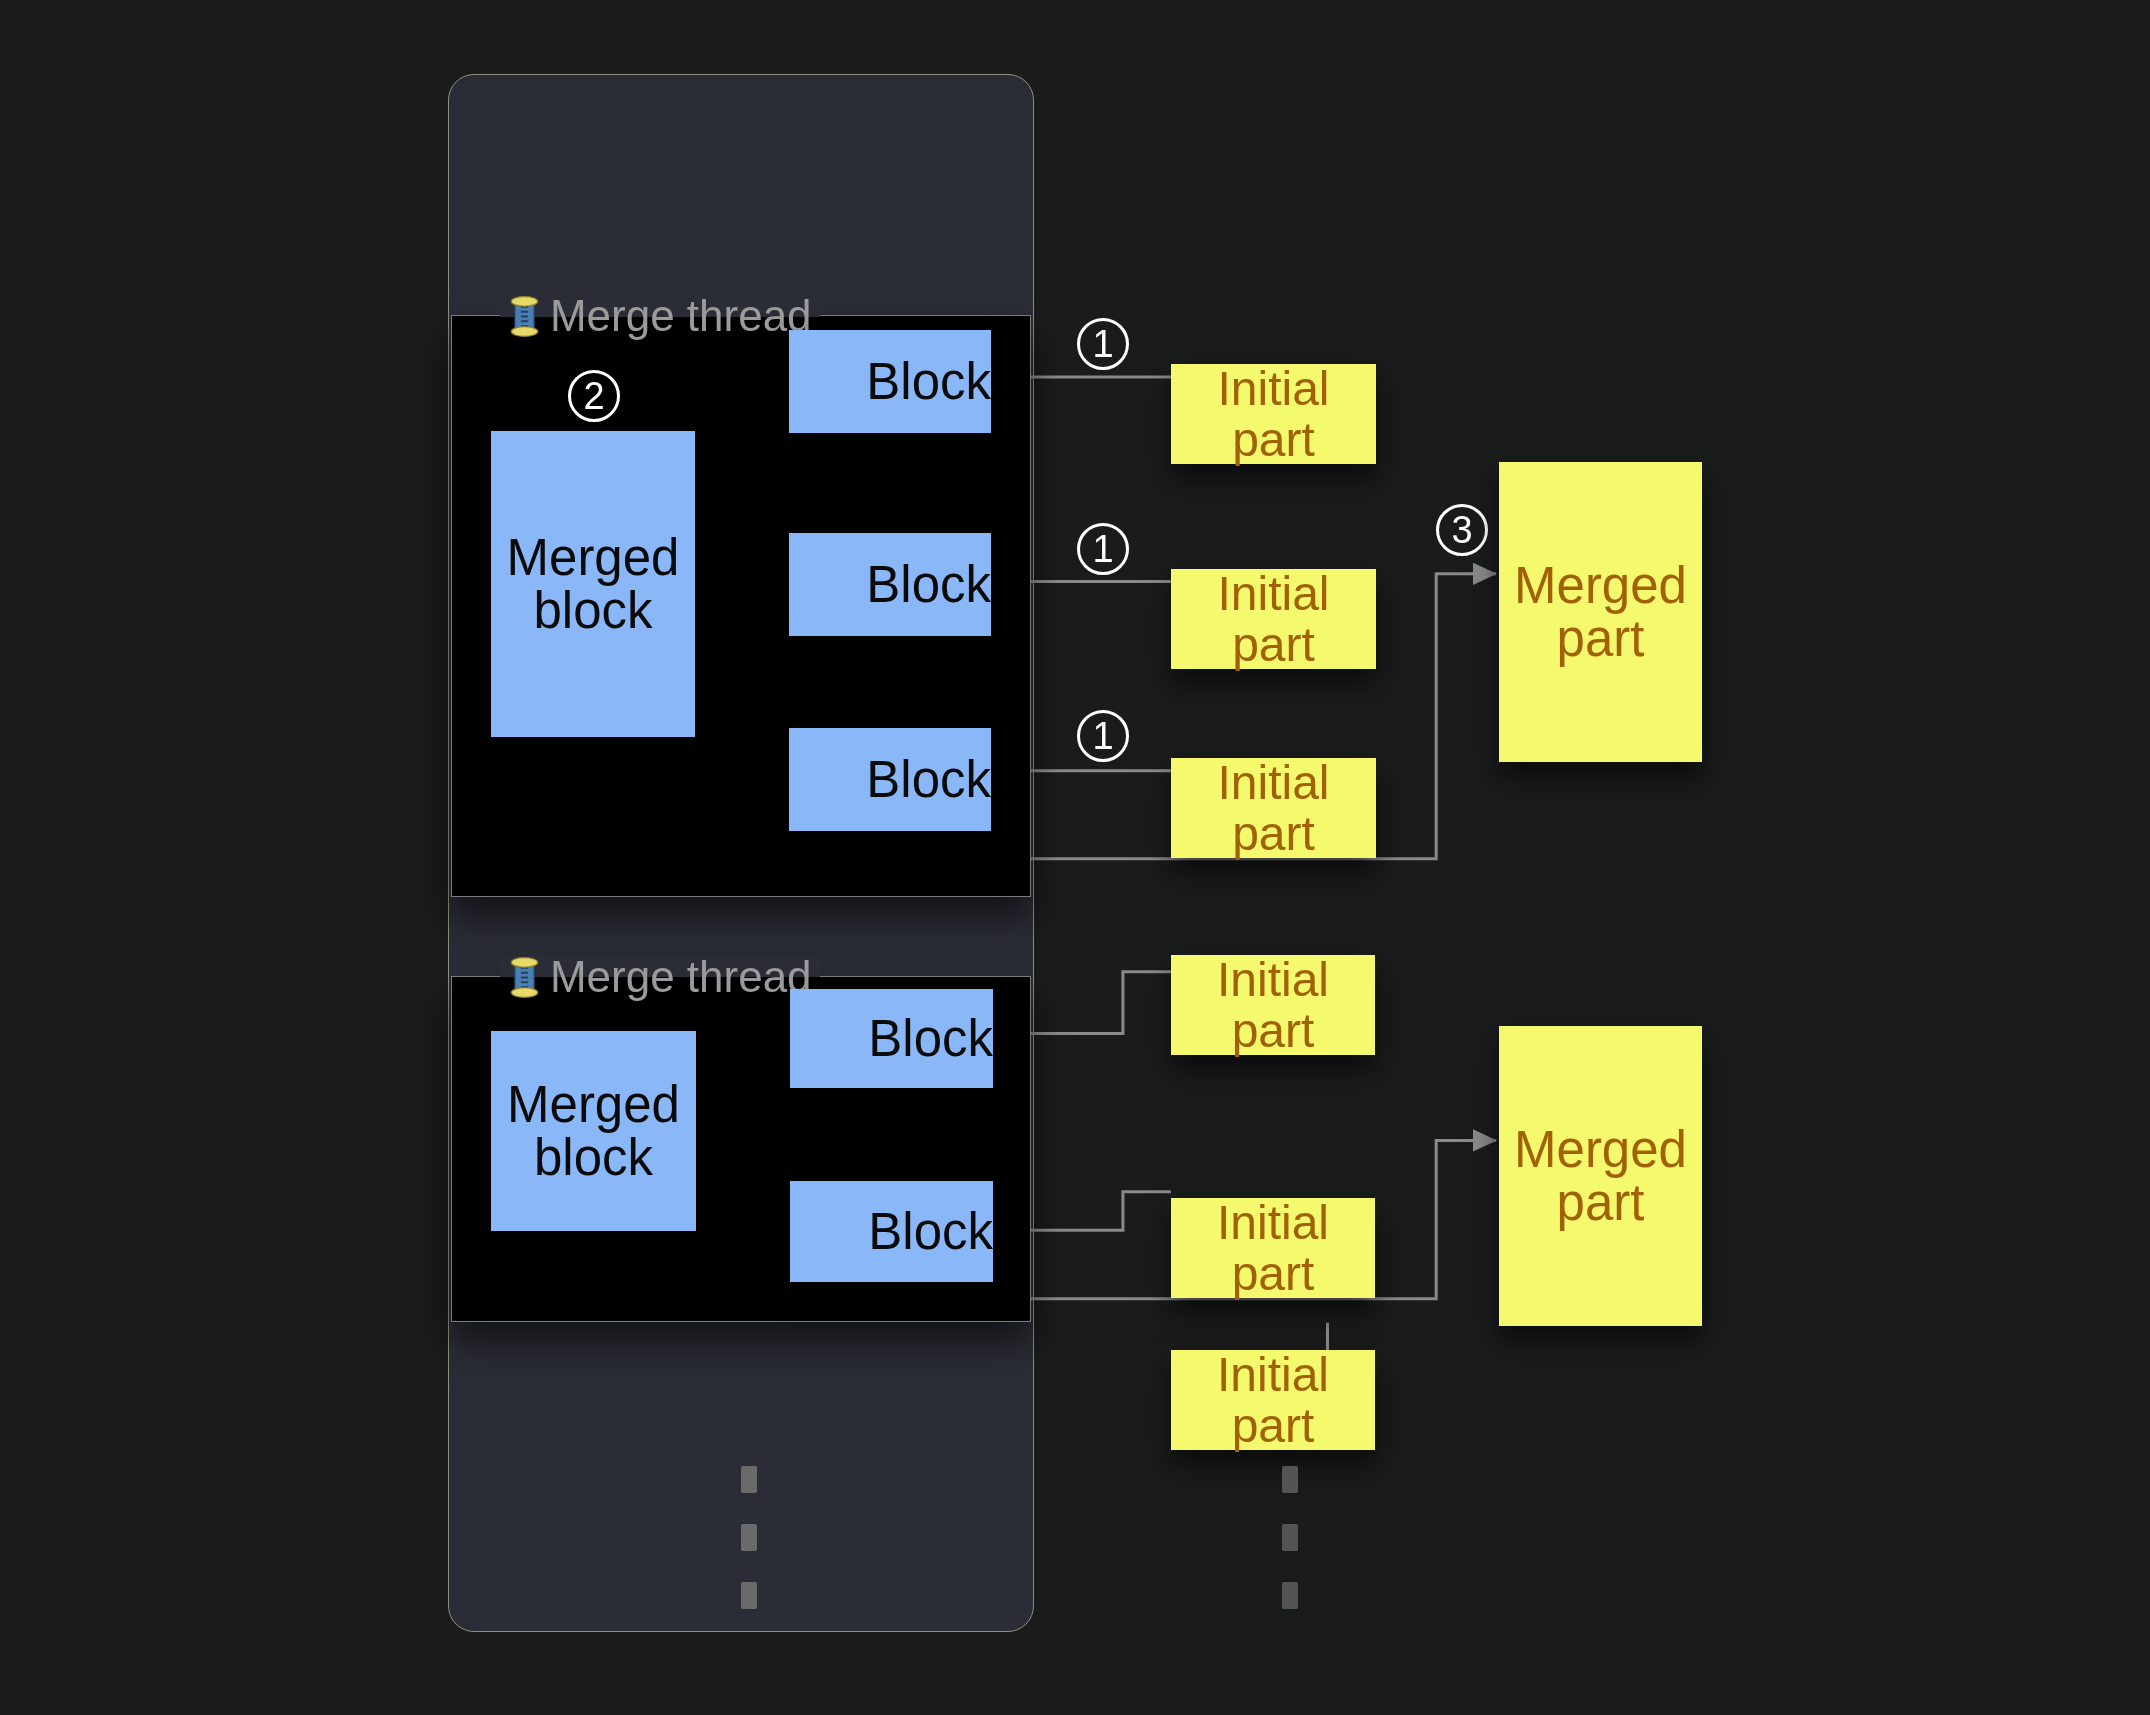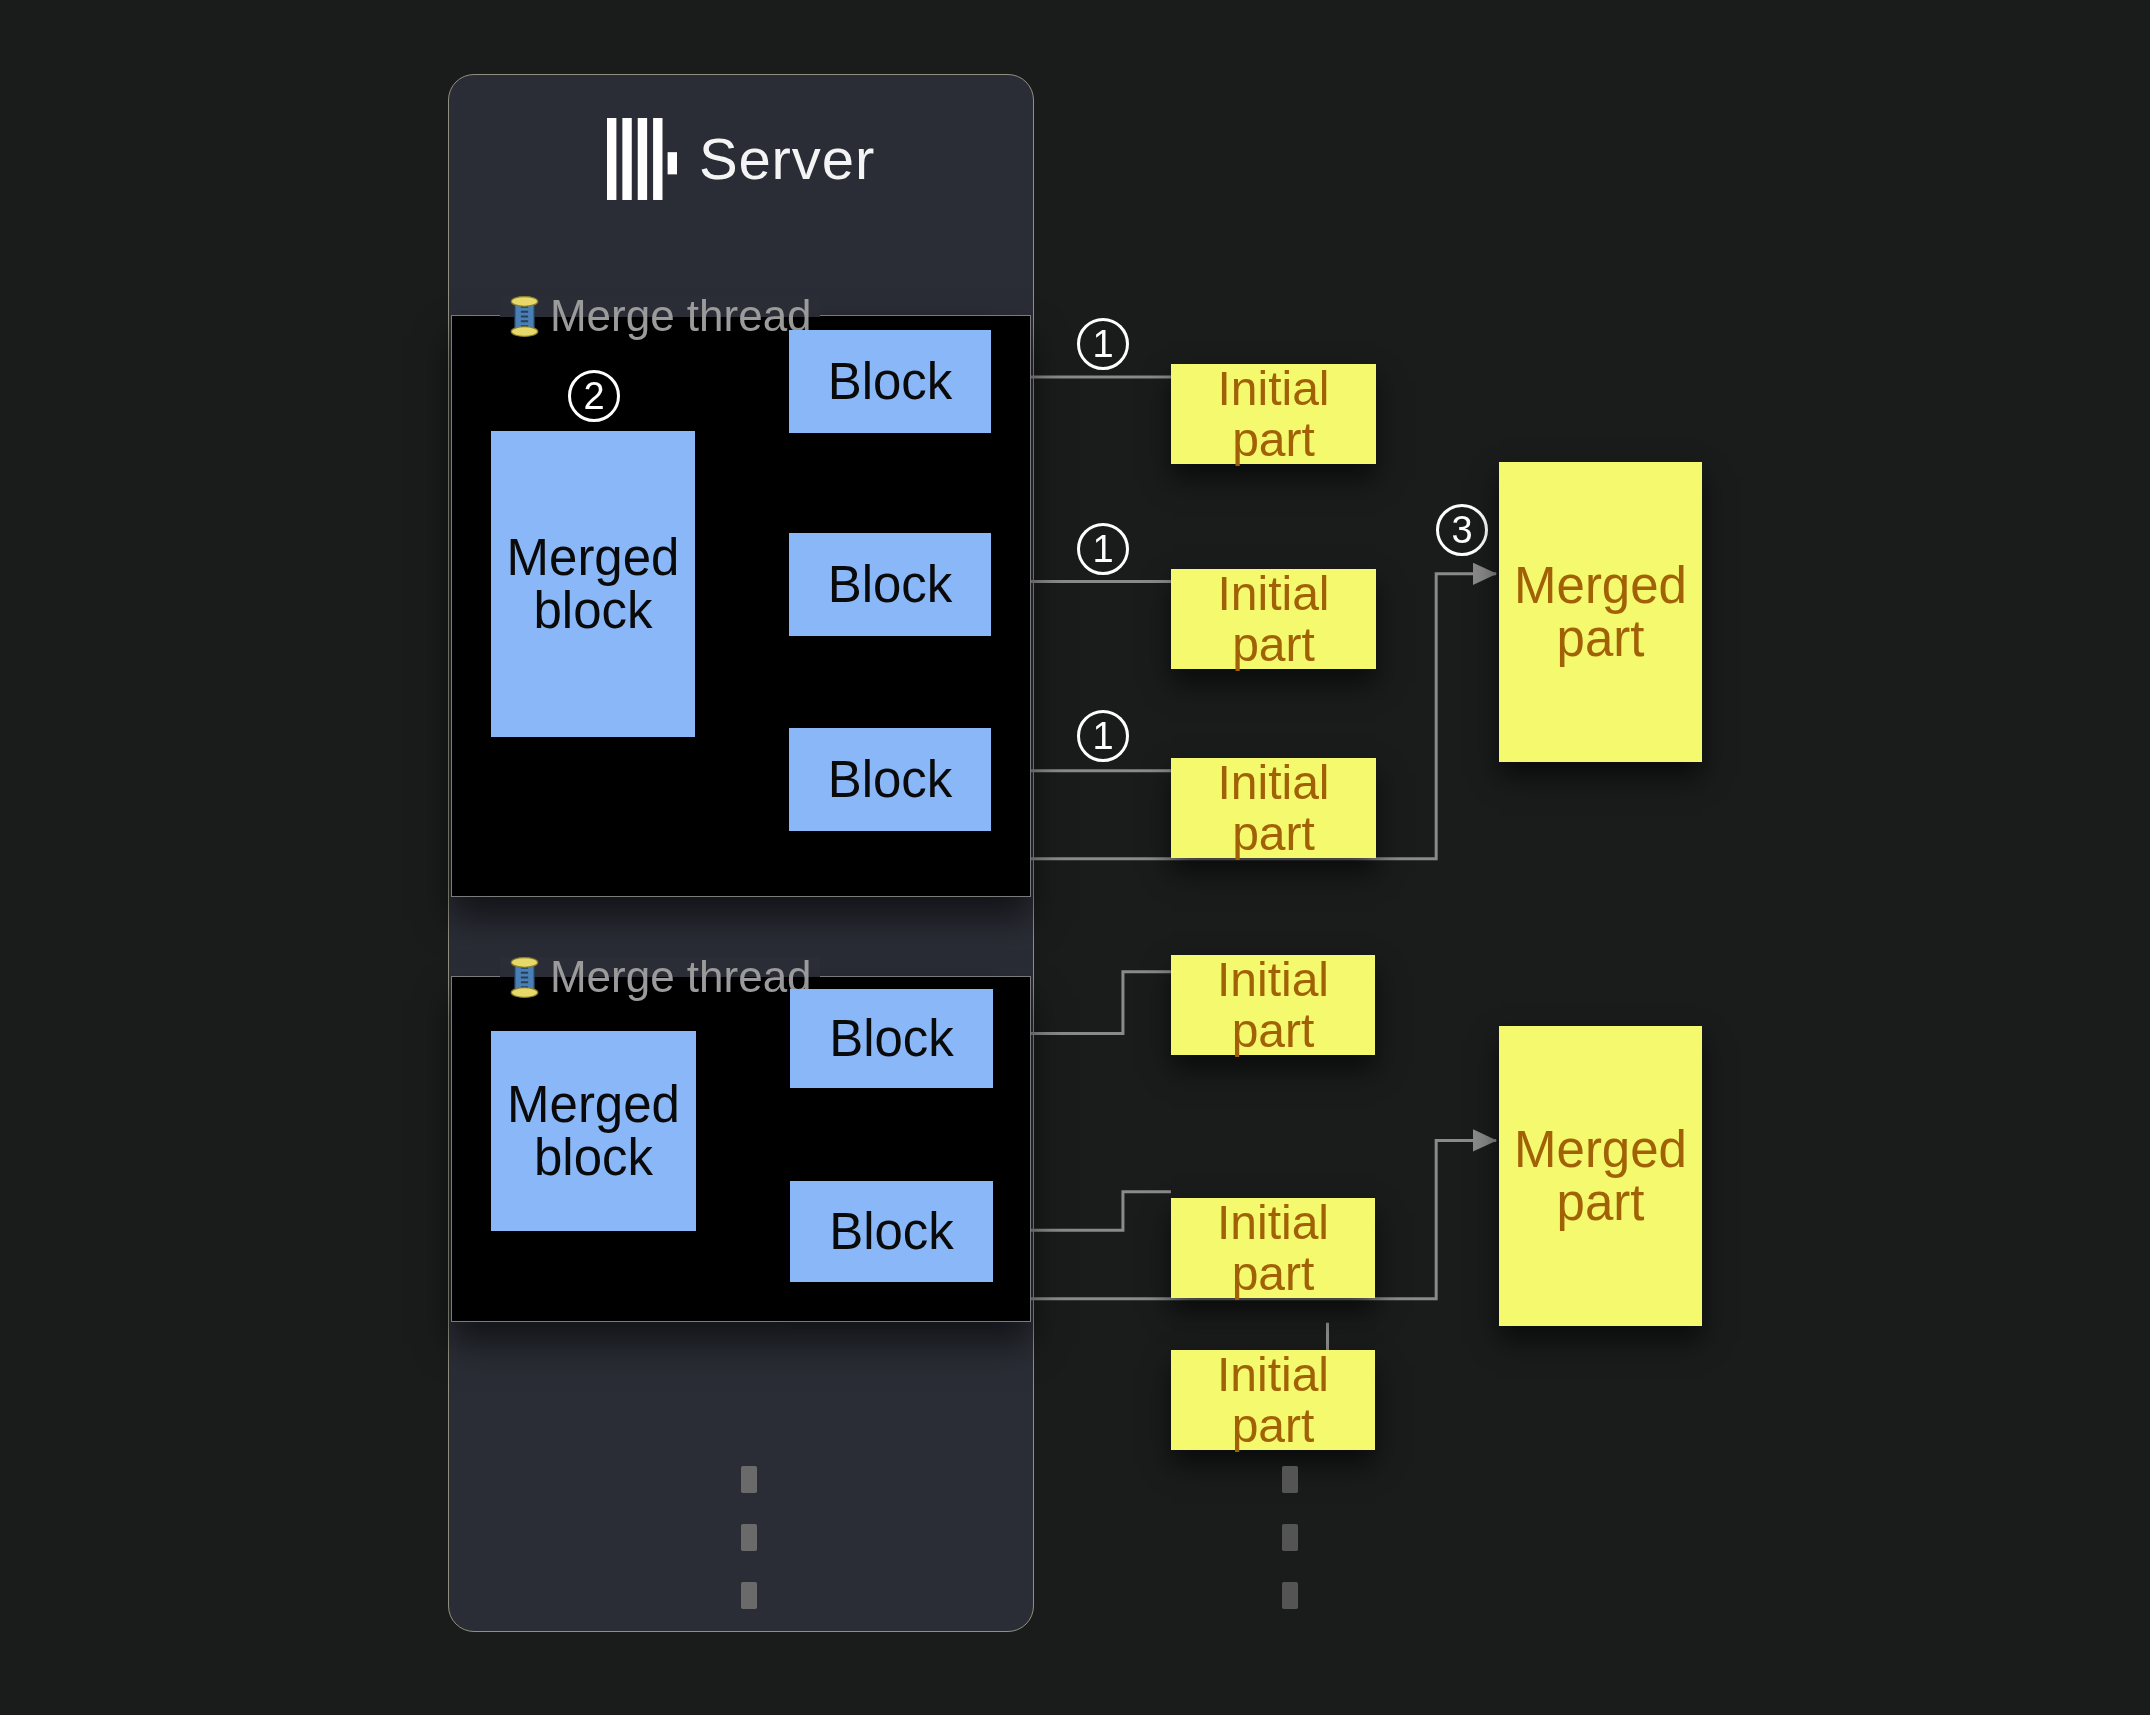--- a/index.html
+++ b/index.html
@@ -22,21 +22,21 @@
   .panel-label{position:absolute;top:-20.5px;left:48px;height:41px;display:flex;align-items:center;gap:10.3px;
                padding:0 8.6px;background:linear-gradient(to bottom,#2b2d36 0%,#2b2d36 50%,#000 50%,#000 100%);}
   .panel-label .txt{color:#9b9b9b;font-size:44px;white-space:nowrap;}
   .spool{width:31px;height:41px;display:block;}
 
   
   .bluebox{position:absolute;background:#8ab7f7;color:#0a0a0a;display:flex;align-items:center;justify-content:center;
            text-align:center;box-shadow:0 13.7px 22px rgba(0,0,0,0.55);}
   .yellowbox{position:absolute;background:#f5f96e;color:#a16207;display:flex;align-items:center;justify-content:center;
            text-align:center;box-shadow:0 15.4px 26px rgba(0,0,0,0.6);margin-top:36px;}
-  .lbl-lg{font-size:51px;line-height:53px;}
+  .lbl-lg{font-size:51px;line-height:53px;justify-content:flex-end;}
   .lbl-md{font-size:48px;line-height:51px;}
 
   
   .stepnum{position:absolute;width:46px;height:46px;border:3.4px solid #fff;border-radius:50%;
            color:#fff;font-size:38px;display:flex;align-items:center;justify-content:center;}
 
   
   svg.wires{position:absolute;left:0;top:0;pointer-events:none;}
   .wire{stroke:#8a8a8a;stroke-width:3.5;fill:none;}
 
@@ -46,30 +46,20 @@
   .vdots-left span{background:#6a6a6a;}
   .vdots-right span{background:#545454;}
 </style>
 </head>
 <body>
 
 <div id="canvas">
 
   <div class="server"></div>
 
-  <div class="server-header">
-    <svg class="ch-logo" viewBox="0 0 82 96">
-      <rect x="0" y="0" width="11" height="96" fill="#ffffff"></rect>
-      <rect x="18" y="0" width="11" height="96" fill="#ffffff"></rect>
-      <rect x="36" y="0" width="11" height="96" fill="#ffffff"></rect>
-      <rect x="54" y="0" width="11" height="96" fill="#ffffff"></rect>
-      <rect x="71" y="40" width="11" height="26" fill="#ffffff"></rect>
-    </svg>
-    <div class="server-title">Server</div>
-  </div>
 
   <svg class="wires" width="2150" height="1716" viewBox="0 0 2512 2004">
     <defs>
       <marker id="arr" markerUnits="userSpaceOnUse" markerWidth="30" markerHeight="26" refX="27" refY="13" orient="auto">
         <path d="M0,0 L28,13 L0,26 Z" fill="#8a8a8a"></path>
       </marker>
     </defs>
 
     <path class="wire" d="M 922 443 H 874 V 540 H 814" marker-end="url(#arr)"></path>
     <path class="wire" d="M 922 679 H 814" marker-end="url(#arr)"></path>

